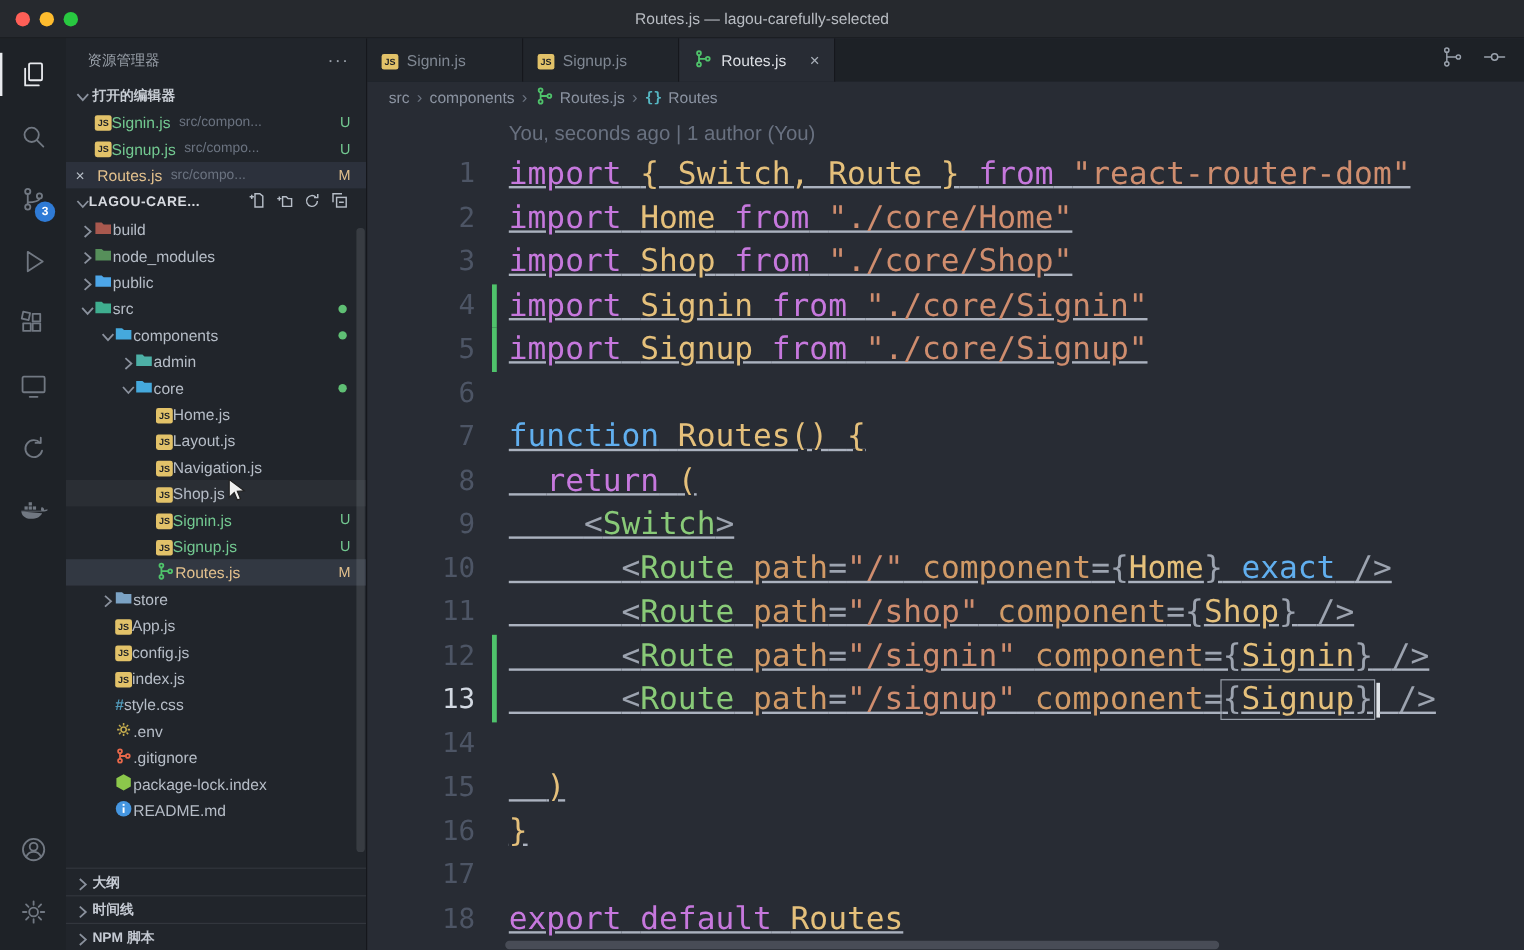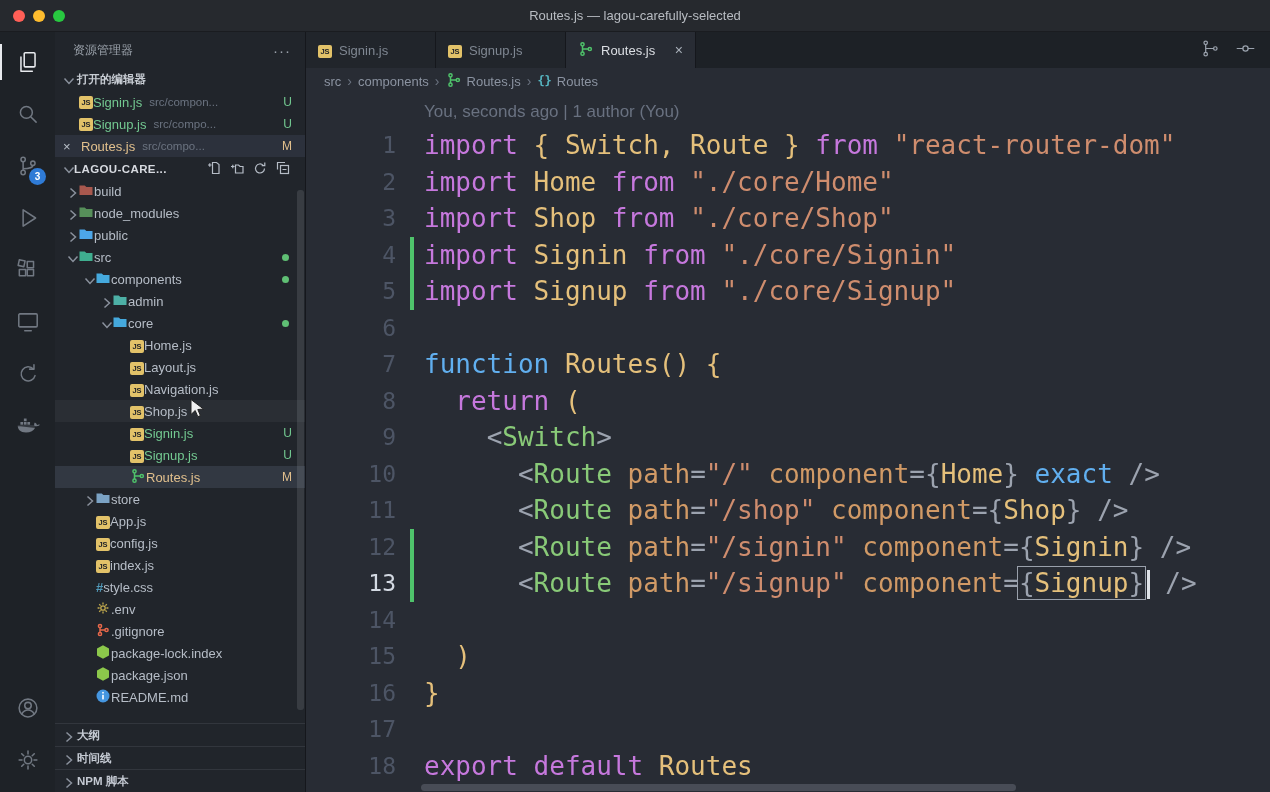--- a/index.html
+++ b/index.html
@@ -70,21 +70,21 @@
   .bc-sep { color:#6b7380; font-size:14px; }
   .symb { color:#56b6c2; font-size:12px; font-weight:bold; font-family:"DejaVu Sans Mono",monospace; }
 
   .codearea { position:relative; flex:1; overflow:hidden; font-family:"DejaVu Sans Mono","Liberation Mono",monospace; }
   .codelens { height:33px; padding-left:118px; padding-top:8px; font-size:17px; color:#697180; font-family:"Liberation Sans",sans-serif; cursor:pointer; }
   .code-line { height:36.5px; display:flex; align-items:center; font-size:26px; white-space:pre; }
   .ln { width:90px; text-align:right; font-size:23px; color:#4d5565; flex:none; font-family:"DejaVu Sans Mono",monospace; }
   .code-line.active .ln { color:#d3d9e2; }
   .gbar { width:4px; height:36.5px; margin-left:14px; flex:none; }
   .gbar.on { background:#4fc36b; }
-  .ctext { margin-left:10px; color:#abb2bf; }
+  .ctext { margin-left:10px; color:#abb2bf;text-decoration:underline; }
   .tk-kw{ color:#c678dd; } .tk-gold{ color:#e5c07b; } .tk-str{ color:#cf8d6e; }
   .tk-attr{ color:#d19a66; } .tk-tag{ color:#89ca78; } .tk-blue{ color:#61afef; }
   .tk-pl{ color:#abb2bf; } .tk-punct{ color:#9ca3af; }
   .tok-box { outline:1px solid #99a0ab; outline-offset:1px; }
   .caret { display:inline-block; width:2.5px; height:29px; background:#dfe3e8; vertical-align:middle; margin-left:3px; }
   .hscroll { position:absolute; left:115px; bottom:1px; width:595px; height:7px; background:rgba(140,146,158,.32); border-radius:4px; }
 
   .mouse-cursor { position:absolute; left:188px; top:398px; z-index:60; pointer-events:none; }
 </style>
 </head>
@@ -398,26 +398,20 @@
                 <path d="M5 5.6v4.8M5 8h4.9"></path>
               </g>
             </svg></span>
           <span class="tlabel">.gitignore</span>
         </div>
         <div class="trow" style="padding-left: 40px;">
           <span><svg class="svgi" viewBox="0 0 16 16" style="" xmlns="http://www.w3.org/2000/svg">
               <polygon points="8,1.2 14,4.6 14,11.4 8,14.8 2,11.4 2,4.6" fill="#8cc84b"></polygon>
             </svg></span>
           <span class="tlabel">package-lock.index</span>
-        </div>
-        <div class="trow" style="padding-left: 40px;">
-          <span><svg class="svgi" viewBox="0 0 16 16" style="" xmlns="http://www.w3.org/2000/svg">
-              <polygon points="8,1.2 14,4.6 14,11.4 8,14.8 2,11.4 2,4.6" fill="#8cc84b"></polygon>
-            </svg></span>
-          <span class="tlabel">package.json</span>
         </div>
         <div class="trow" style="padding-left: 40px;">
           <span><svg class="svgi" viewBox="0 0 16 16" style="" xmlns="http://www.w3.org/2000/svg">
               <circle cx="8" cy="8" r="6.5" fill="#4596e0"></circle>
               <rect x="7.2" y="6.8" width="1.6" height="4.6" fill="#fff"></rect>
               <rect x="7.2" y="3.9" width="1.6" height="1.6" fill="#fff"></rect>
             </svg></span>
           <span class="tlabel">README.md</span>
         </div>
       </div>

